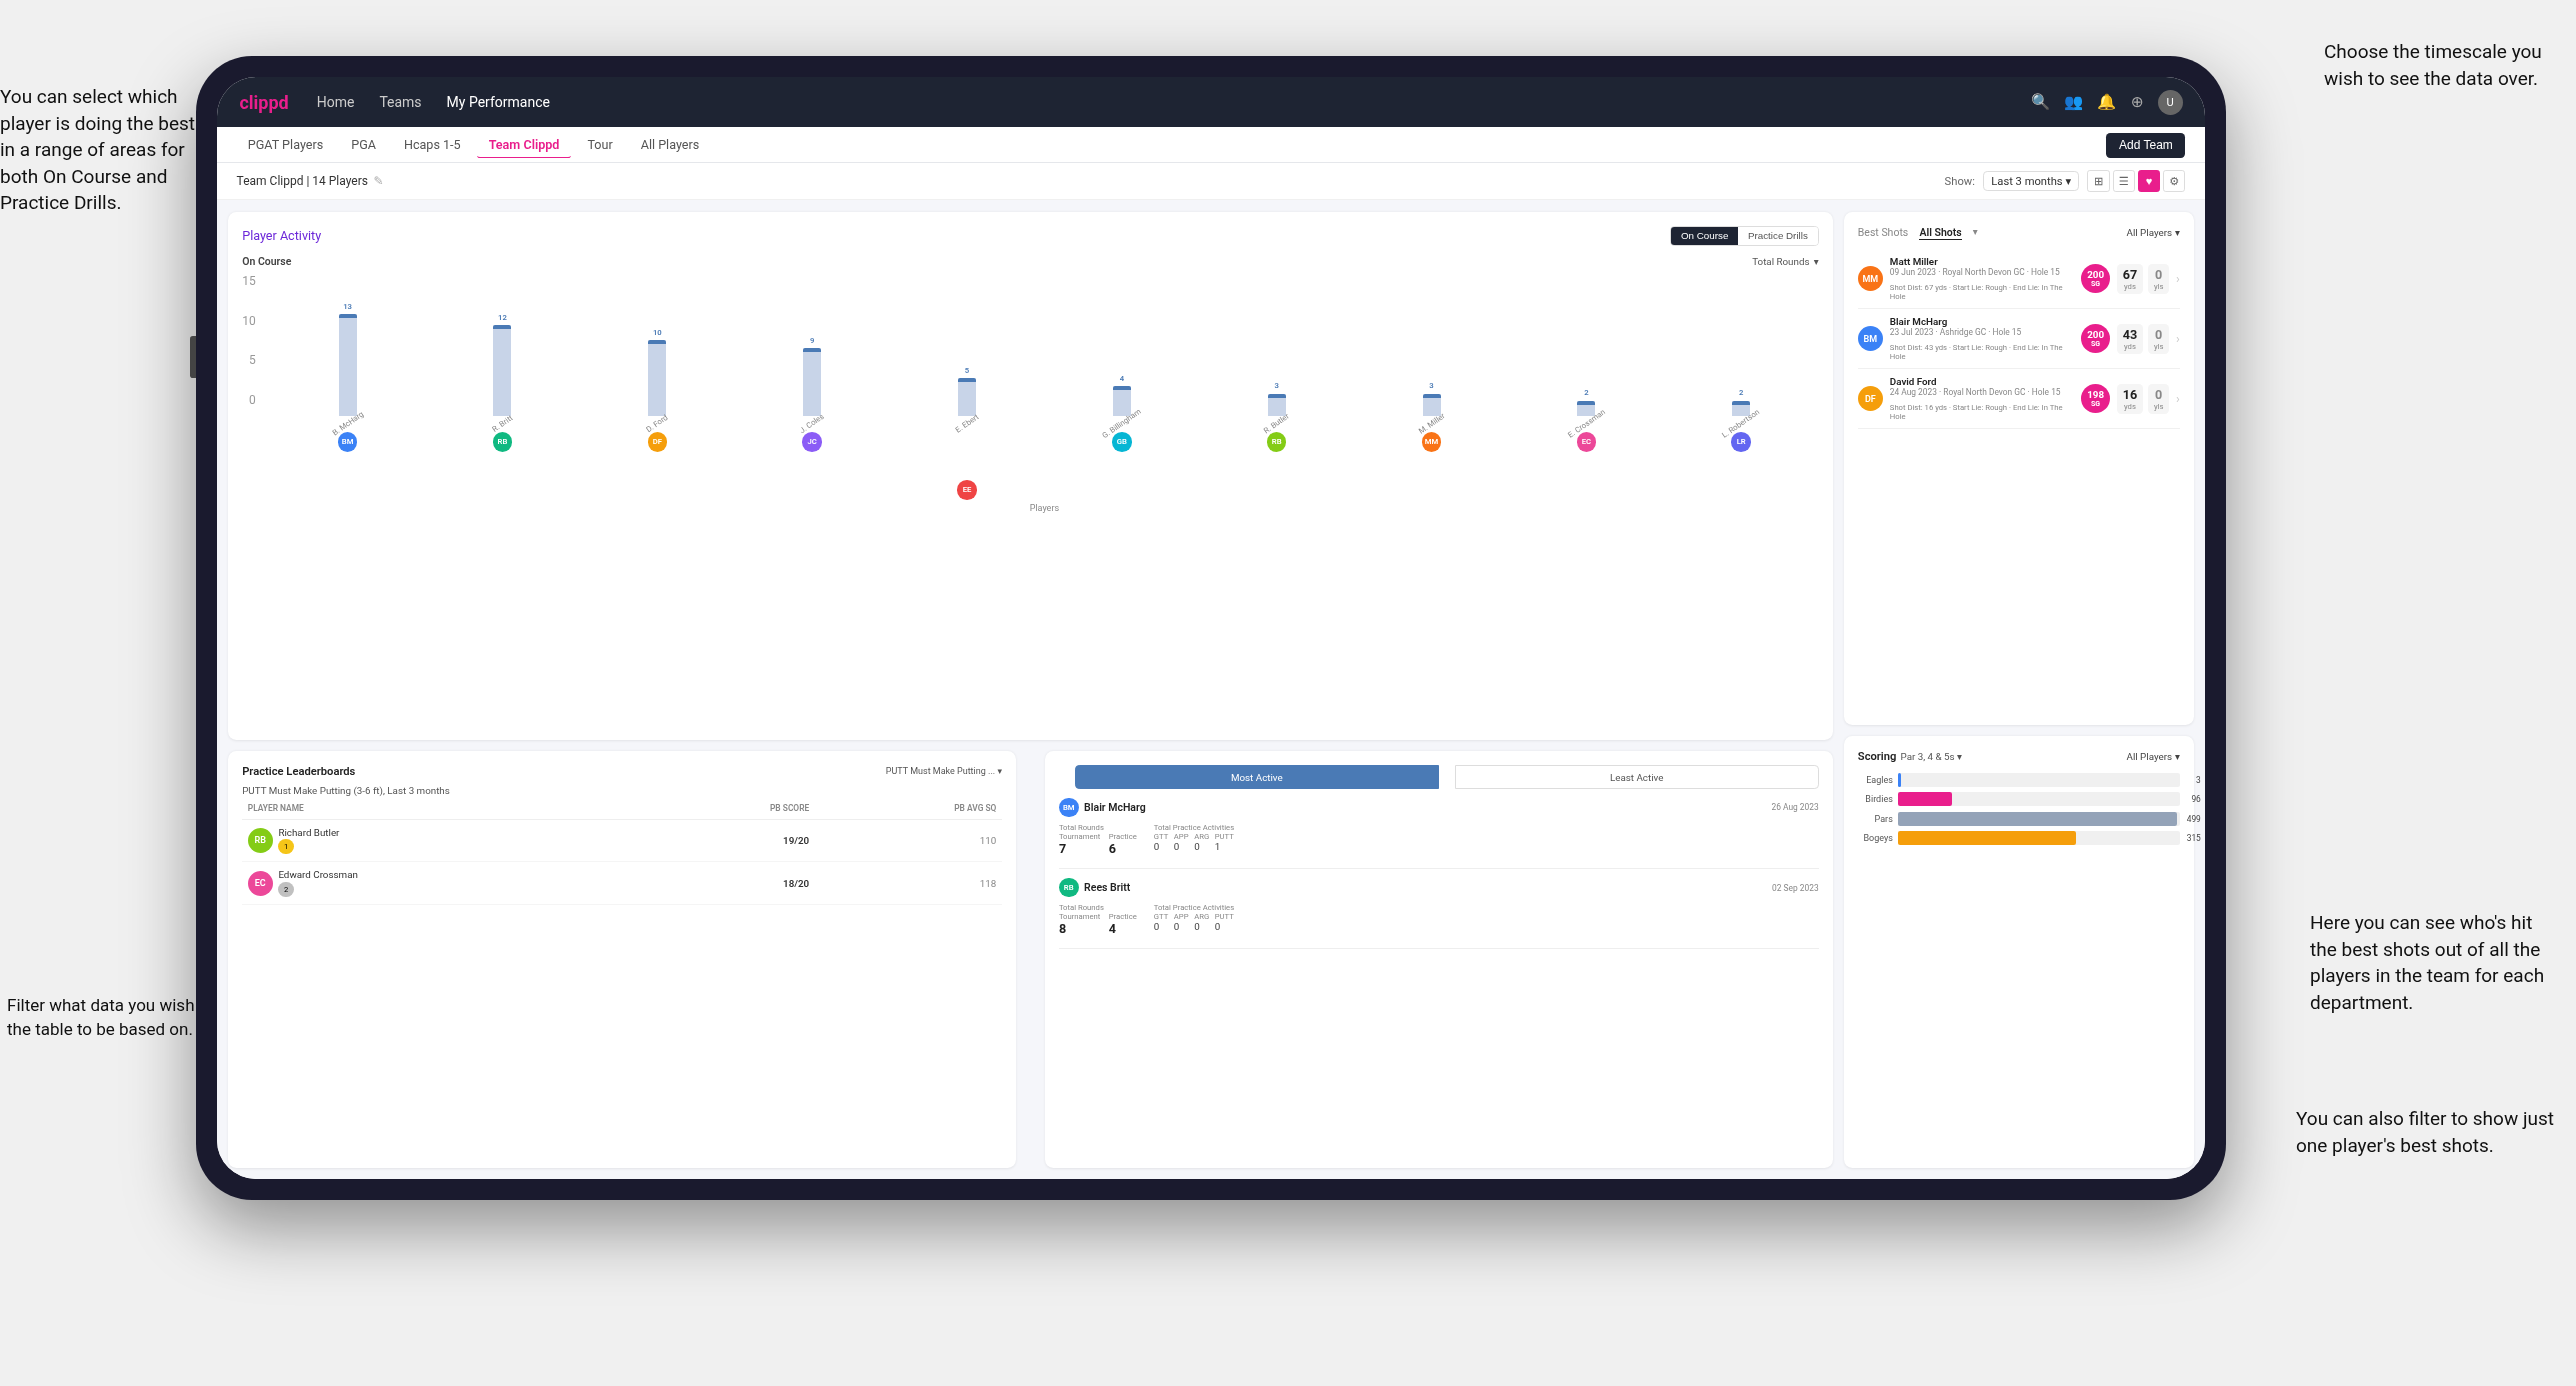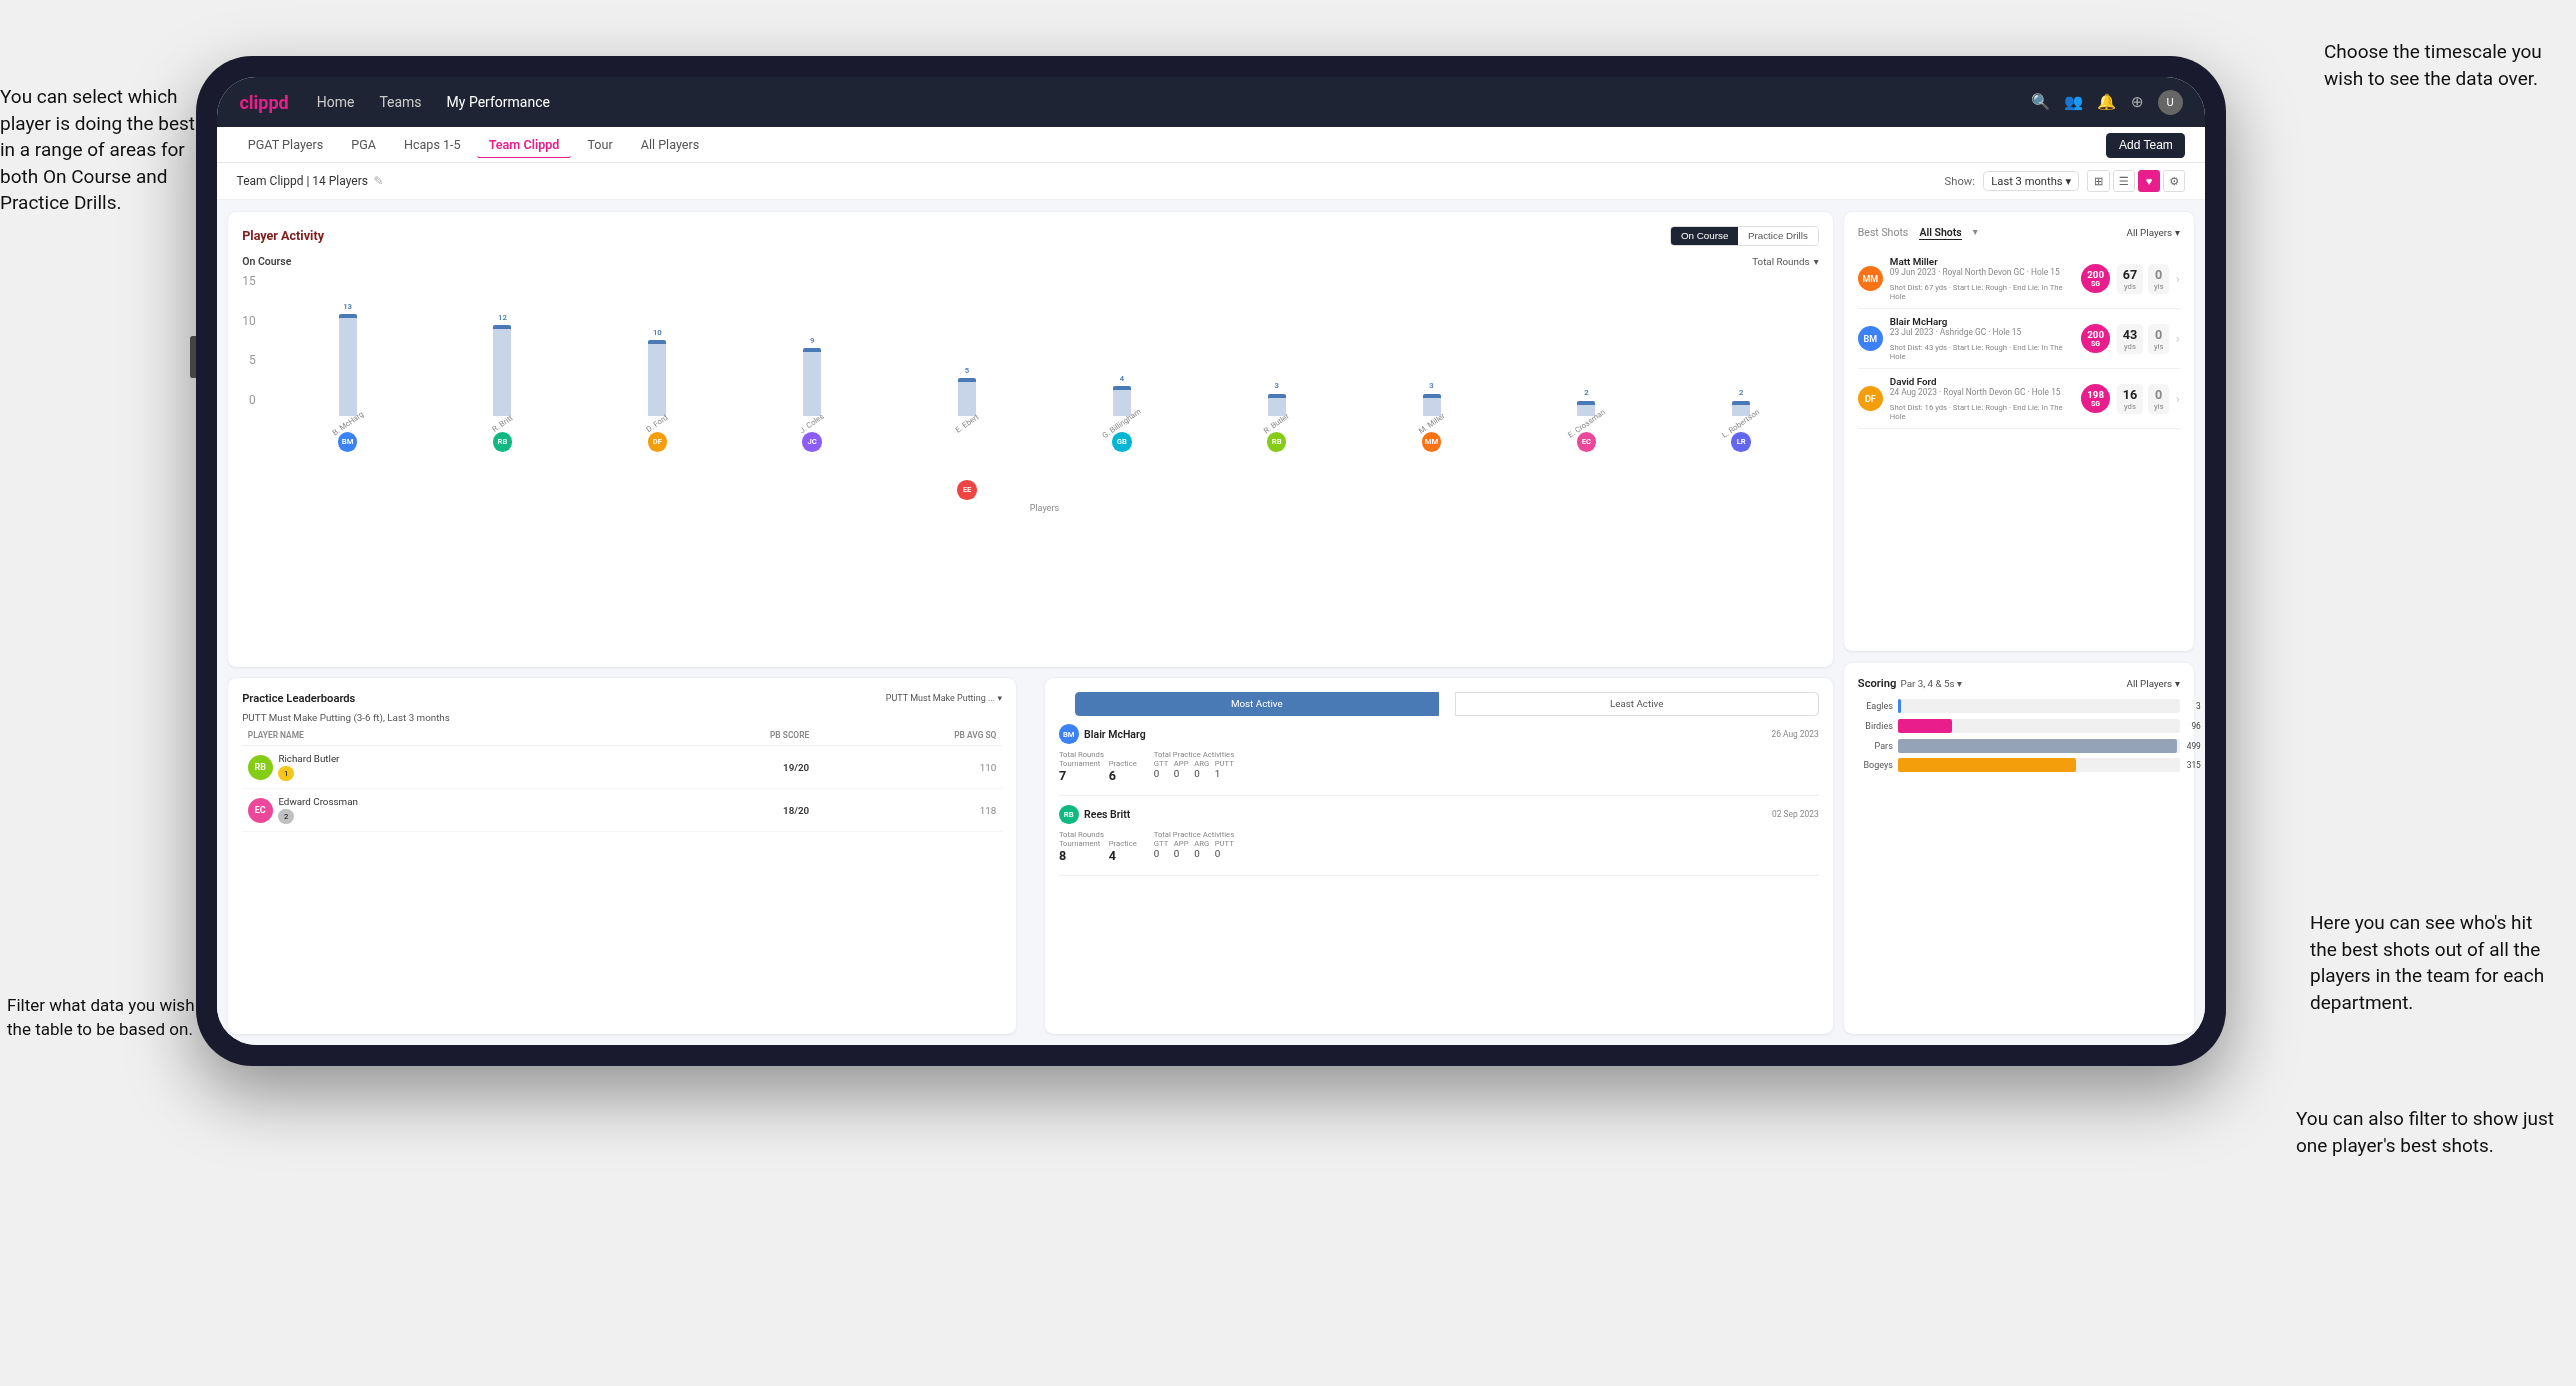--- a/index.html
+++ b/index.html
@@ -20,21 +20,21 @@
       color: #111;
       max-width: 196px;
     }
 
     
     .tablet-frame {
       position: absolute;
       left: 196px;
       top: 56px;
       width: 2030px;
-      height: 1010px;
+      height: 1144px;
       background: #1a1a2e;
       border-radius: 56px;
       padding: 21px;
       box-shadow: 0 28px 70px rgba(0,0,0,0.4);
     }
 
     .tablet-screen {
       width: 100%;
       height: 100%;
       background: #fff;
@@ -237,22 +237,22 @@
 
     .card-header-row {
       display: flex;
       align-items: center;
       justify-content: space-between;
       margin-bottom: 9.8px;
     }
 
     .card-title {
       font-size: 12.6px;
-      font-weight: 700;
-      color: #7f1d1d;
+      font-weight: 400;
+      color: #6d28d9;
     }
 
     .toggle-group {
       display: flex;
       border: 0.7px solid #ddd;
       border-radius: 4.2px;
       overflow: hidden;
     }
 
     .toggle-btn {

